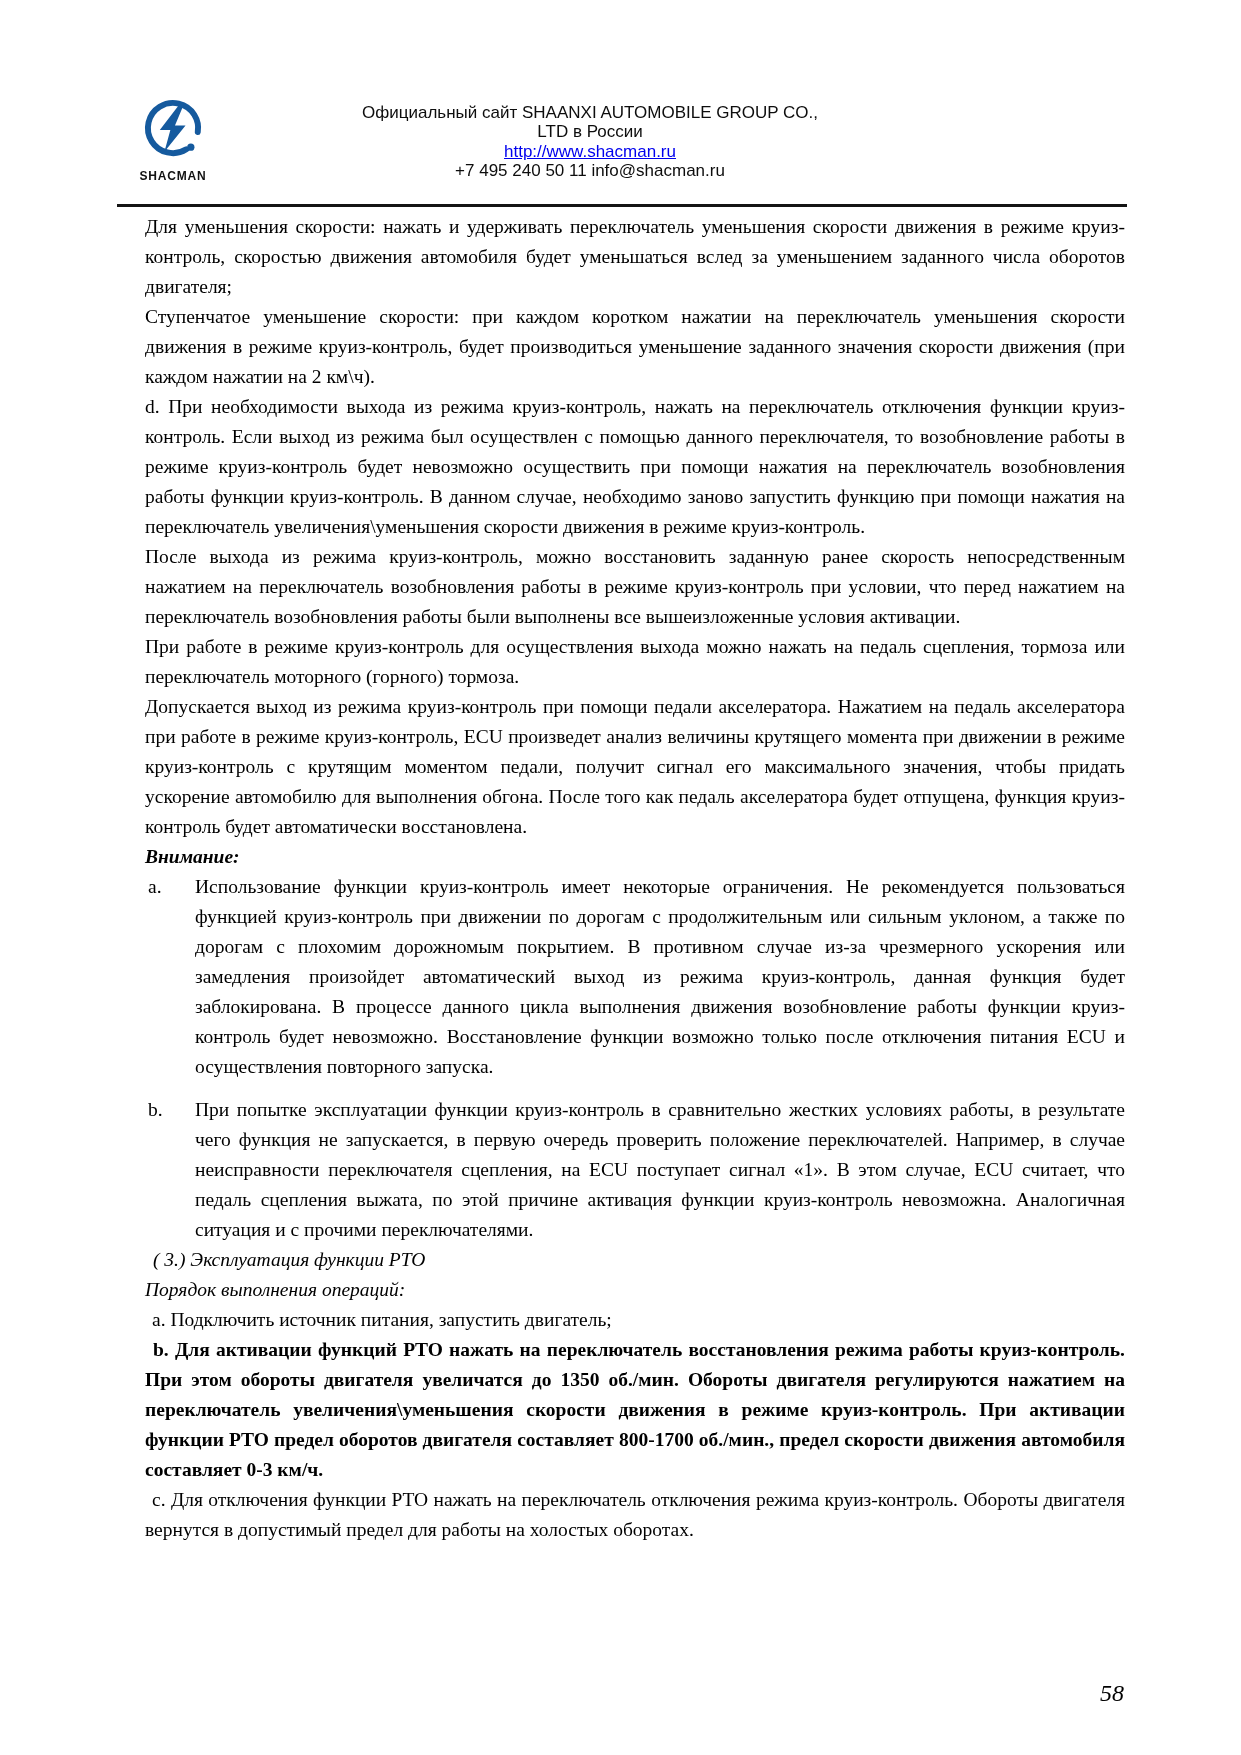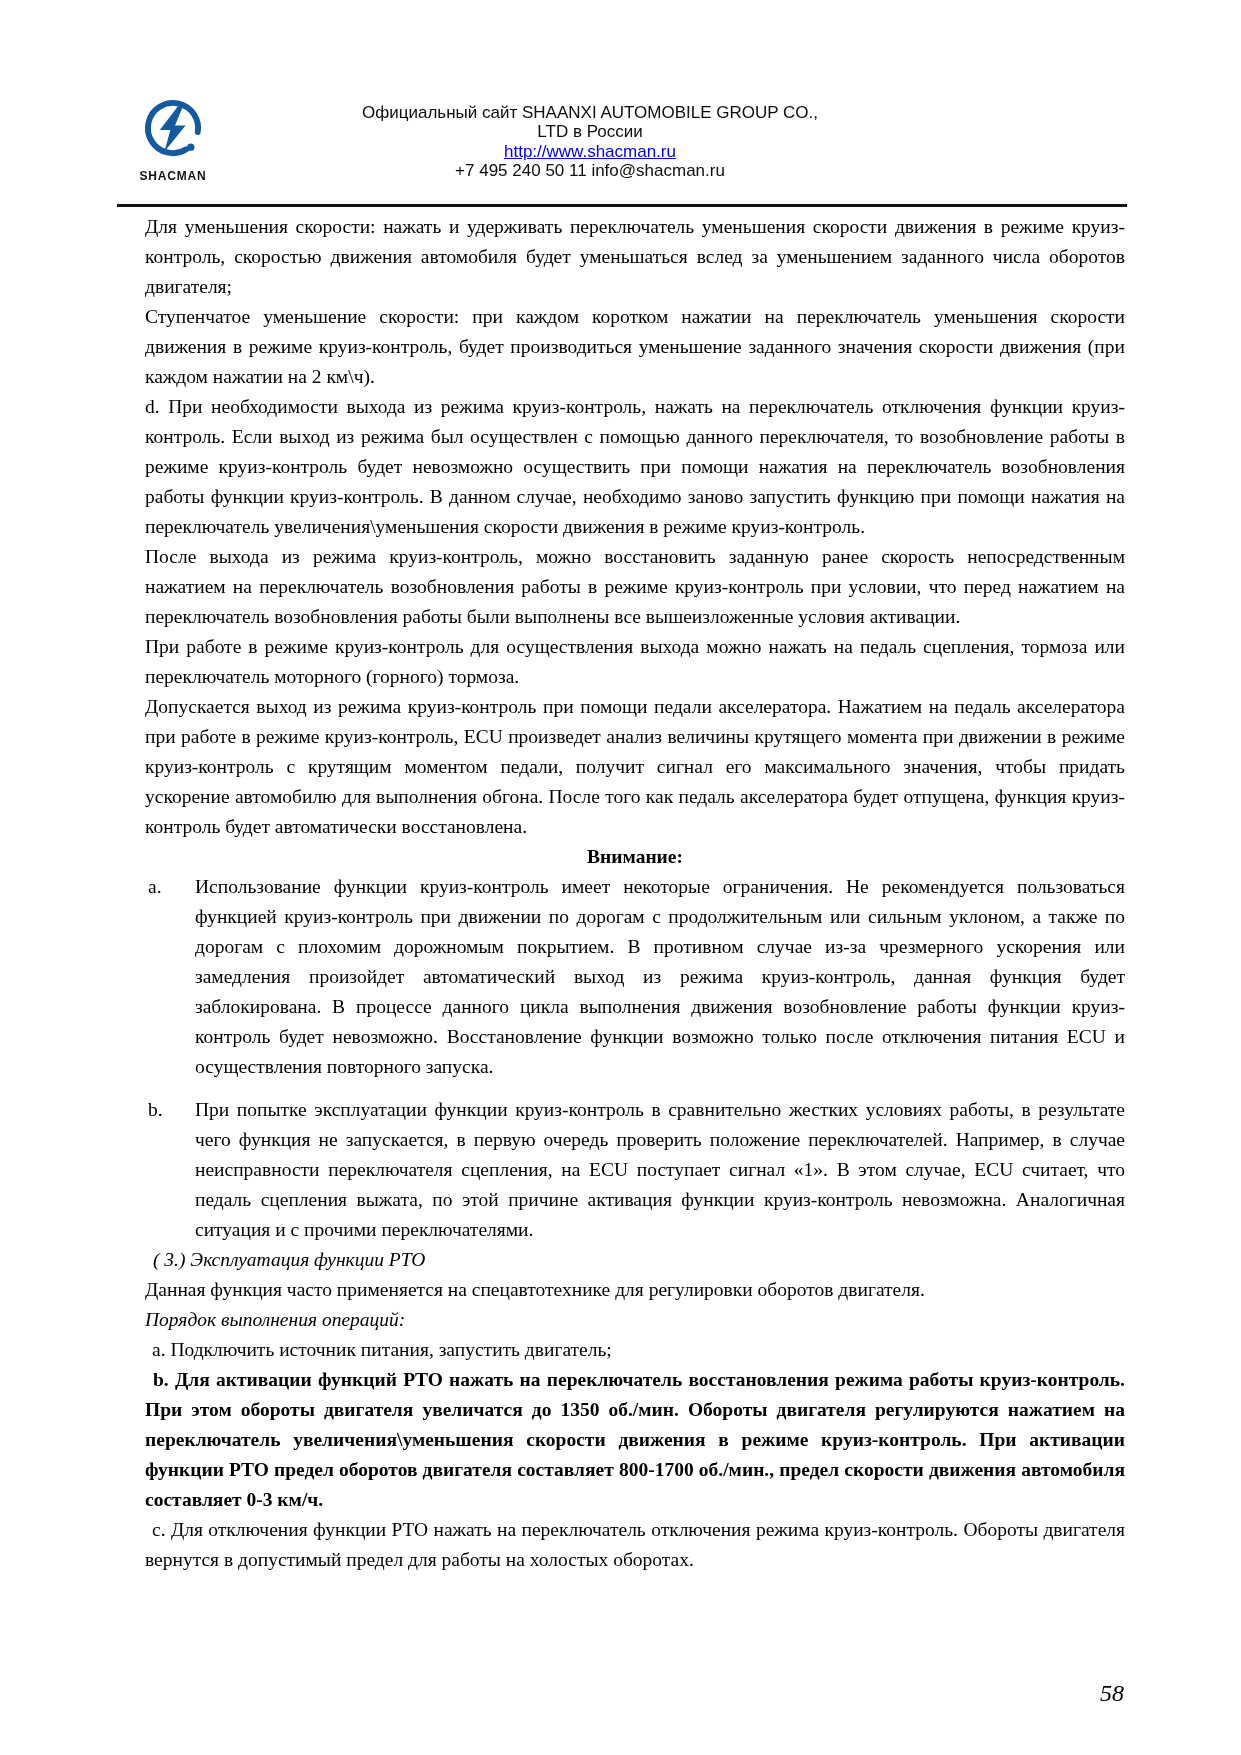--- a/index.html
+++ b/index.html
@@ -33,21 +33,21 @@
   }
   
   .body-col{
     position:absolute;left:145px;top:212px;width:980px;
     font-size:19.5px;line-height:30px;
     text-align:justify;
   }
   .body-col p{margin:0;}
   .attention-heading{
     margin-top:26px;margin-bottom:16px;
-    text-align:center;font-weight:bold;
+    text-align:left;font-weight:bold;font-style:italic;
   }
   .att-item{display:flex;margin:0;}
   .att-item + .att-item{margin-top:13px;}
   .att-item .marker{flex:0 0 50px;padding-left:3px;box-sizing:border-box;}
   .att-item .itext{flex:1;text-align:justify;}
   .pto-heading{margin-top:34px;font-style:italic;text-indent:8px;}
   .pto-intro{margin-top:18px;}
   .procedure-label{margin-top:17px;font-style:italic;}
   .step-a{margin-top:18px;text-indent:7px;}
   .step-b{margin-top:11px;text-indent:8px;font-weight:bold;}
@@ -94,21 +94,20 @@
     <div class="att-item">
       <span class="marker">a.</span>
       <span class="itext">Использование функции круиз-контроль имеет некоторые ограничения. Не рекомендуется пользоваться функцией круиз-контроль при движении по дорогам с продолжительным или  сильным уклоном, а также по дорогам с плохомим дорожномым покрытием. В противном случае из-за чрезмерного ускорения или замедления произойдет автоматический выход из режима круиз-контроль, данная функция будет заблокирована. В процессе данного цикла выполнения движения возобновление работы функции круиз-контроль будет невозможно.  Восстановление функции возможно только после отключения питания ECU и осуществления повторного запуска.</span>
     </div>
     <div class="att-item">
       <span class="marker">b.</span>
       <span class="itext">При попытке эксплуатации функции круиз-контроль в сравнительно жестких условиях работы, в результате чего функция не запускается, в первую очередь проверить положение переключателей. Например, в случае неисправности переключателя сцепления, на ECU поступает сигнал «1». В этом случае, ECU считает, что педаль сцепления выжата, по этой причине активация функции круиз-контроль невозможна. Аналогичная ситуация и с прочими переключателями.</span>
     </div>
 
     <p class="pto-heading">( 3.) Эксплуатация функции PTO</p>
-    <p class="pto-intro">Данная функция часто применяется на спецавтотехнике для регулировки оборотов двигателя.</p>
     <p class="procedure-label">Порядок выполнения операций:</p>
     <p class="step-a">a. Подключить источник питания, запустить двигатель;</p>
     <p class="step-b">b. Для активации функций PTO нажать на переключатель восстановления режима работы круиз-контроль. При этом обороты двигателя увеличатся до 1350 об./мин. Обороты двигателя регулируются нажатием на переключатель увеличения\уменьшения скорости движения в режиме круиз-контроль. При активации функции PTO предел оборотов двигателя составляет 800-1700 об./мин.,  предел скорости движения автомобиля составляет 0-3 км/ч.</p>
     <p class="step-c">c. Для отключения функции PTO нажать на переключатель отключения режима круиз-контроль. Обороты двигателя вернутся в допустимый предел для работы на холостых оборотах.</p>
   </div>
 
   <div class="page-number">58</div>
 
 </div>
 

